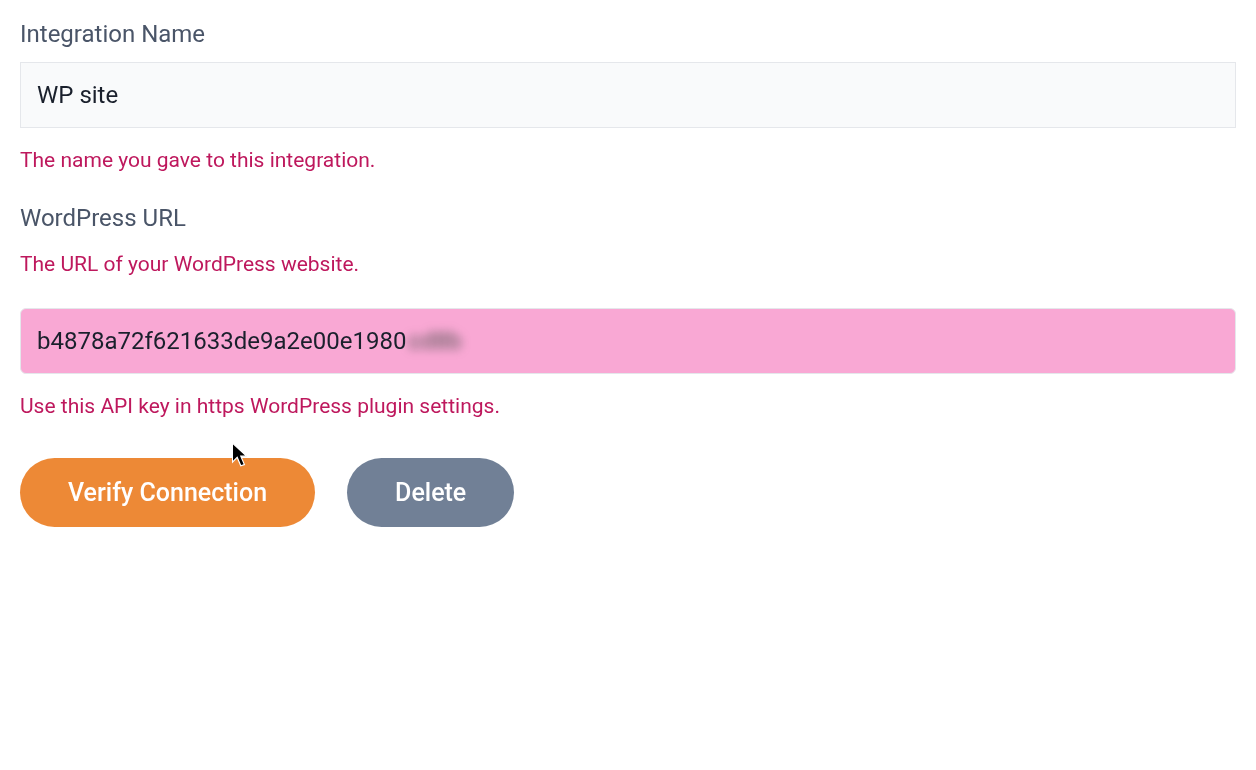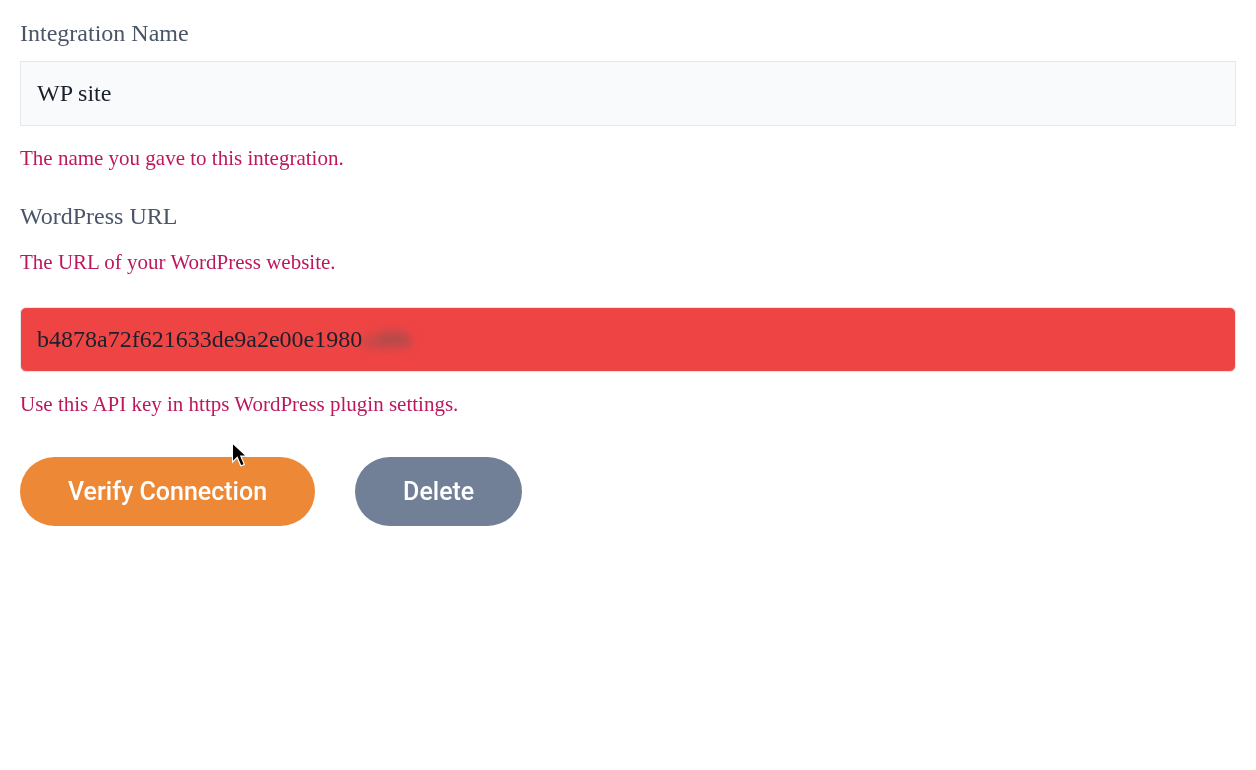--- a/index.html
+++ b/index.html
@@ -8,21 +8,20 @@
       padding: 0;
     }
     body {
       font-family: -apple-system, BlinkMacSystemFont, "Segoe UI", Roboto, Helvetica, Arial, sans-serif;
       background: #ffffff;
       padding: 20px;
       width: 1256px;
     }
     .form-group {
       margin-bottom: 32px;
-      font-family: Liberation Serif, serif;
     }
     .label {
       font-size: 24px;
       color: #4a5568;
       font-weight: 400;
       margin-bottom: 14px;
       display: block;
     }
     .input-field {
       width: 100%;
@@ -36,41 +35,41 @@
       outline: none;
     }
     .help-text {
       font-size: 21px;
       color: #be185d;
       margin-top: 20px;
     }
     .api-key-wrapper {
       position: relative;
       width: 100%;
-      background: #ef4444;
+      background: #f9a8d4;
       border: 1px solid #e5e7eb;
       border-radius: 6px;
       padding: 18px 16px;
       font-size: 24px;
       color: #1a202c;
       display: flex;
       align-items: flex-start;
     }
     .api-key-visible {
       display: inline;
     }
     .api-key-blur {
       display: inline;
       filter: blur(5px);
       color: #555;
       margin-left: 2px;
     }
     .button-row {
       display: flex;
-      gap: 40px;
+      gap: 32px;
       margin-top: 40px;
     }
     .btn {
       padding: 20px 48px;
       font-size: 25px;
       font-weight: 500;
       border: none;
       border-radius: 999px;
       cursor: pointer;
       font-family: inherit;

